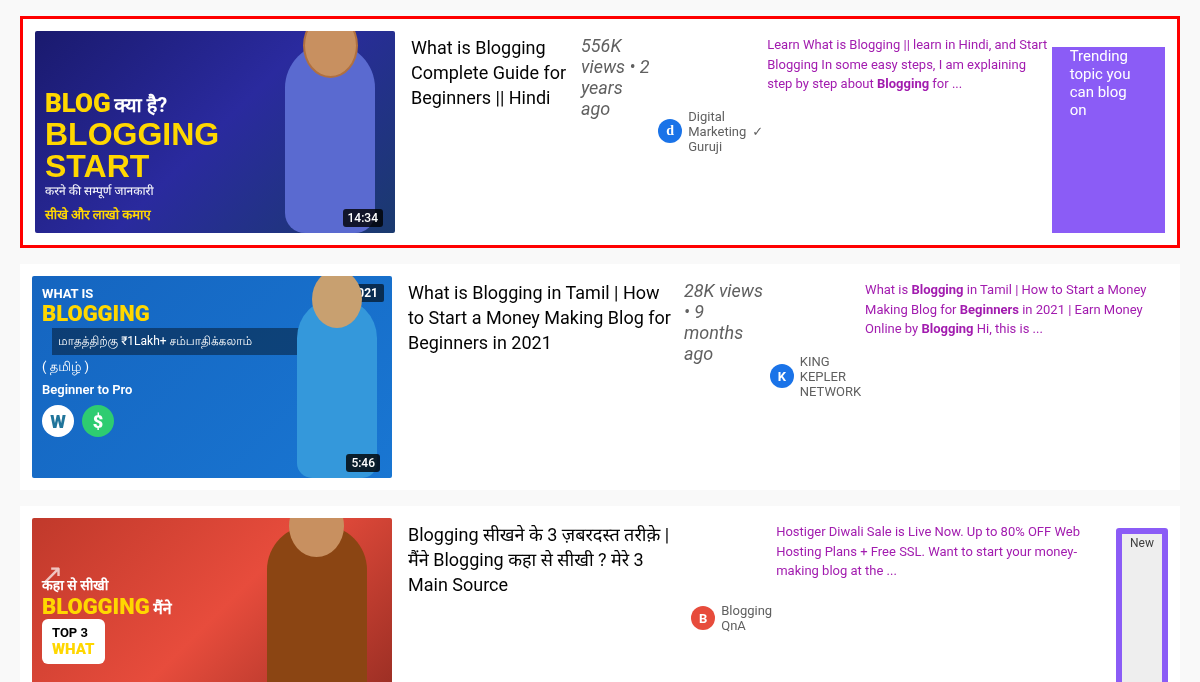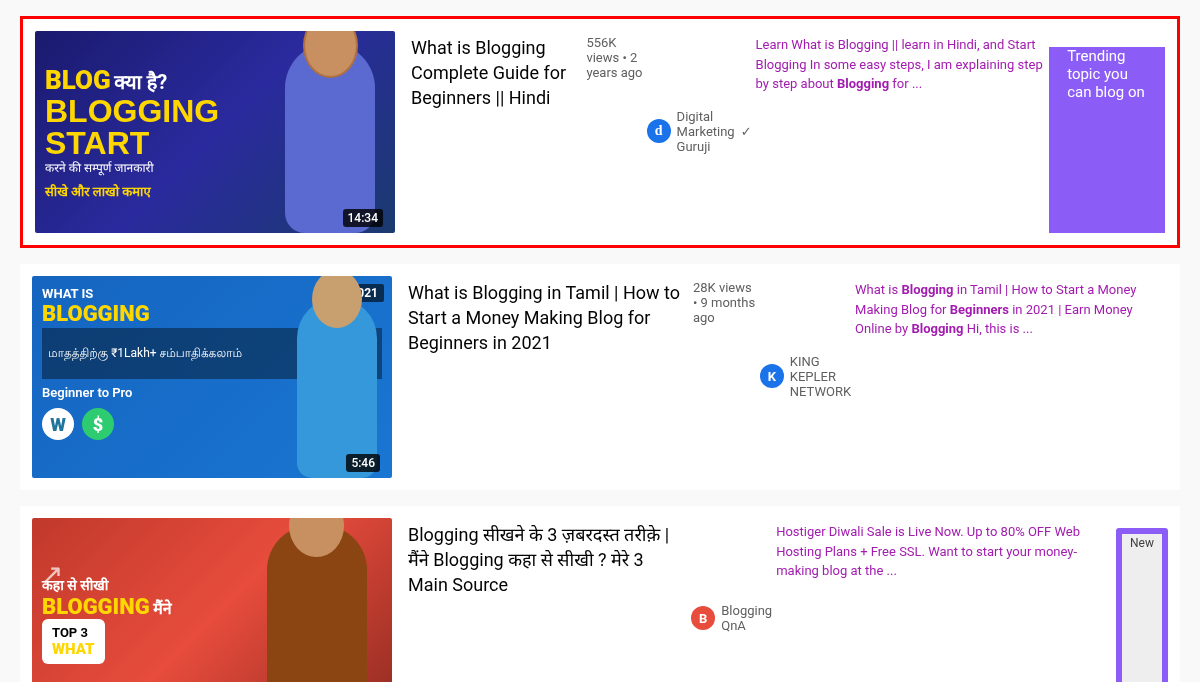--- a/index.html
+++ b/index.html
@@ -62,23 +62,24 @@
 
     .video-title {
       font-size: 18px;
       font-weight: 400;
       color: #030303;
       line-height: 1.4;
       margin-bottom: 4px;
     }
 
     .video-meta {
-      font-size: 13px;
+      font-size: 18px;
       color: #606060;
       margin-bottom: 6px;
+      font-style: italic;
     }
 
     .channel-row {
       display: flex;
       align-items: center;
       gap: 6px;
       margin-bottom: 6px;
     }
 
     .channel-icon {
@@ -133,21 +134,21 @@
     }
 
     
     .thumb1 {
       background: linear-gradient(135deg, #1a1a6e 0%, #2a2a9e 50%, #1a3a6e 100%);
       width: 100%;
       height: 100%;
       position: relative;
       display: flex;
       flex-direction: column;
-      justify-content: center;
+      justify-content: flex-end;
       padding: 10px;
       overflow: hidden;
     }
     .thumb1-blog-word {
       color: #FFD700;
       font-size: 26px;
       font-weight: 900;
     }
     .thumb1-start {
       color: #FFD700;
@@ -188,22 +189,22 @@
     }
     .thumb2-blogging {
       color: #FFD700;
       font-size: 22px;
       font-weight: 900;
     }
     .thumb2-tamil {
       color: #fff;
       font-size: 12px;
       background: rgba(0,0,0,0.4);
-      padding: 18px 6px;
-      margin: 2px 0;
+      padding: 6px 6px;
+      margin: 2px 10px;
     }
     .thumb2-beginner {
       color: #fff;
       font-size: 13px;
       font-weight: 600;
       margin-top: 4px;
     }
     .thumb2-icons {
       display: flex;
       gap: 8px;
@@ -332,20 +333,21 @@
     </div>
   </div>
 
   <div class="video-card">
     <div class="thumbnail-wrap">
       <div class="thumb2">
         <div class="year-badge">2021</div>
         <div class="thumb2-title">WHAT IS</div>
         <div class="thumb2-blogging">BLOGGING</div>
         <div class="thumb2-tamil">மாதத்திற்கு ₹1Lakh+ சம்பாதிக்கலாம்</div>
+        <div style="color:#fff; font-size:13px; margin:2px 0;">( தமிழ் )</div>
         <div class="thumb2-beginner">Beginner to Pro</div>
         <div class="thumb2-icons">
           <div class="thumb2-icon" style="background:#fff;">
             <span style="color:#21759b; font-size:18px; font-weight:900;">W</span>
           </div>
           <div class="thumb2-icon" style="background:#2ecc71;">
             <span style="color:#fff; font-size:18px; font-weight:900;">$</span>
           </div>
         </div>
 

